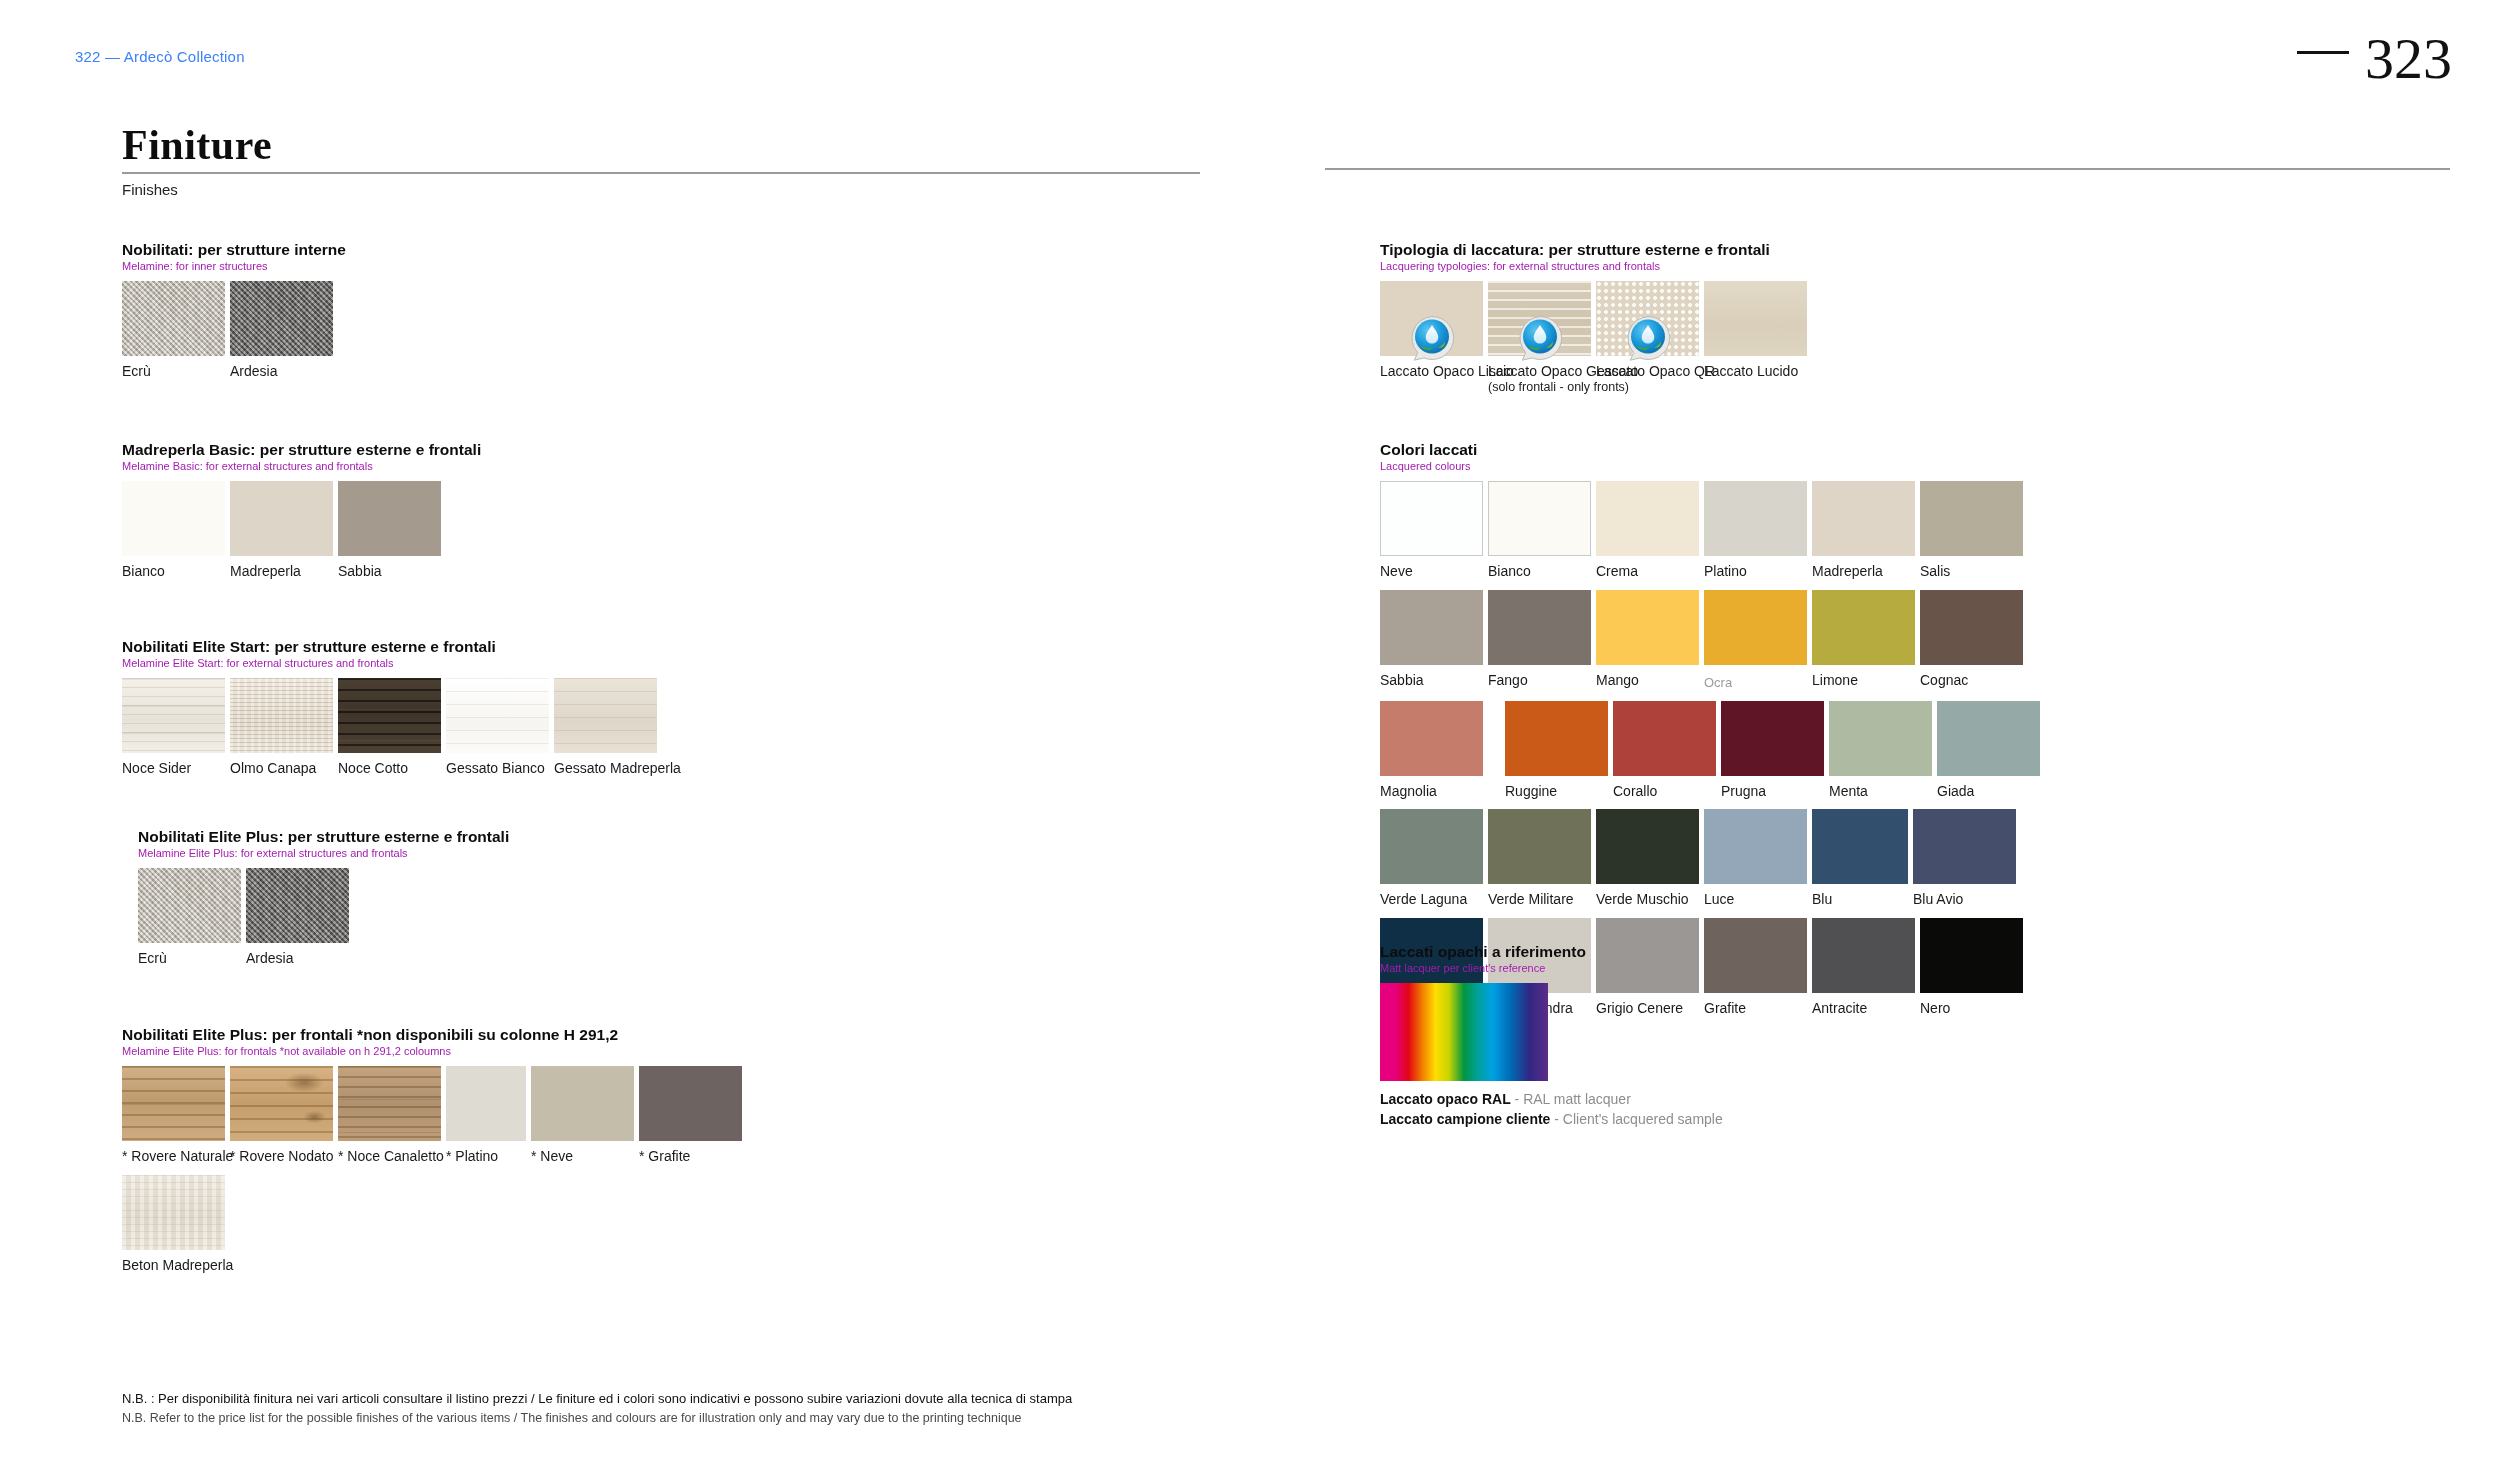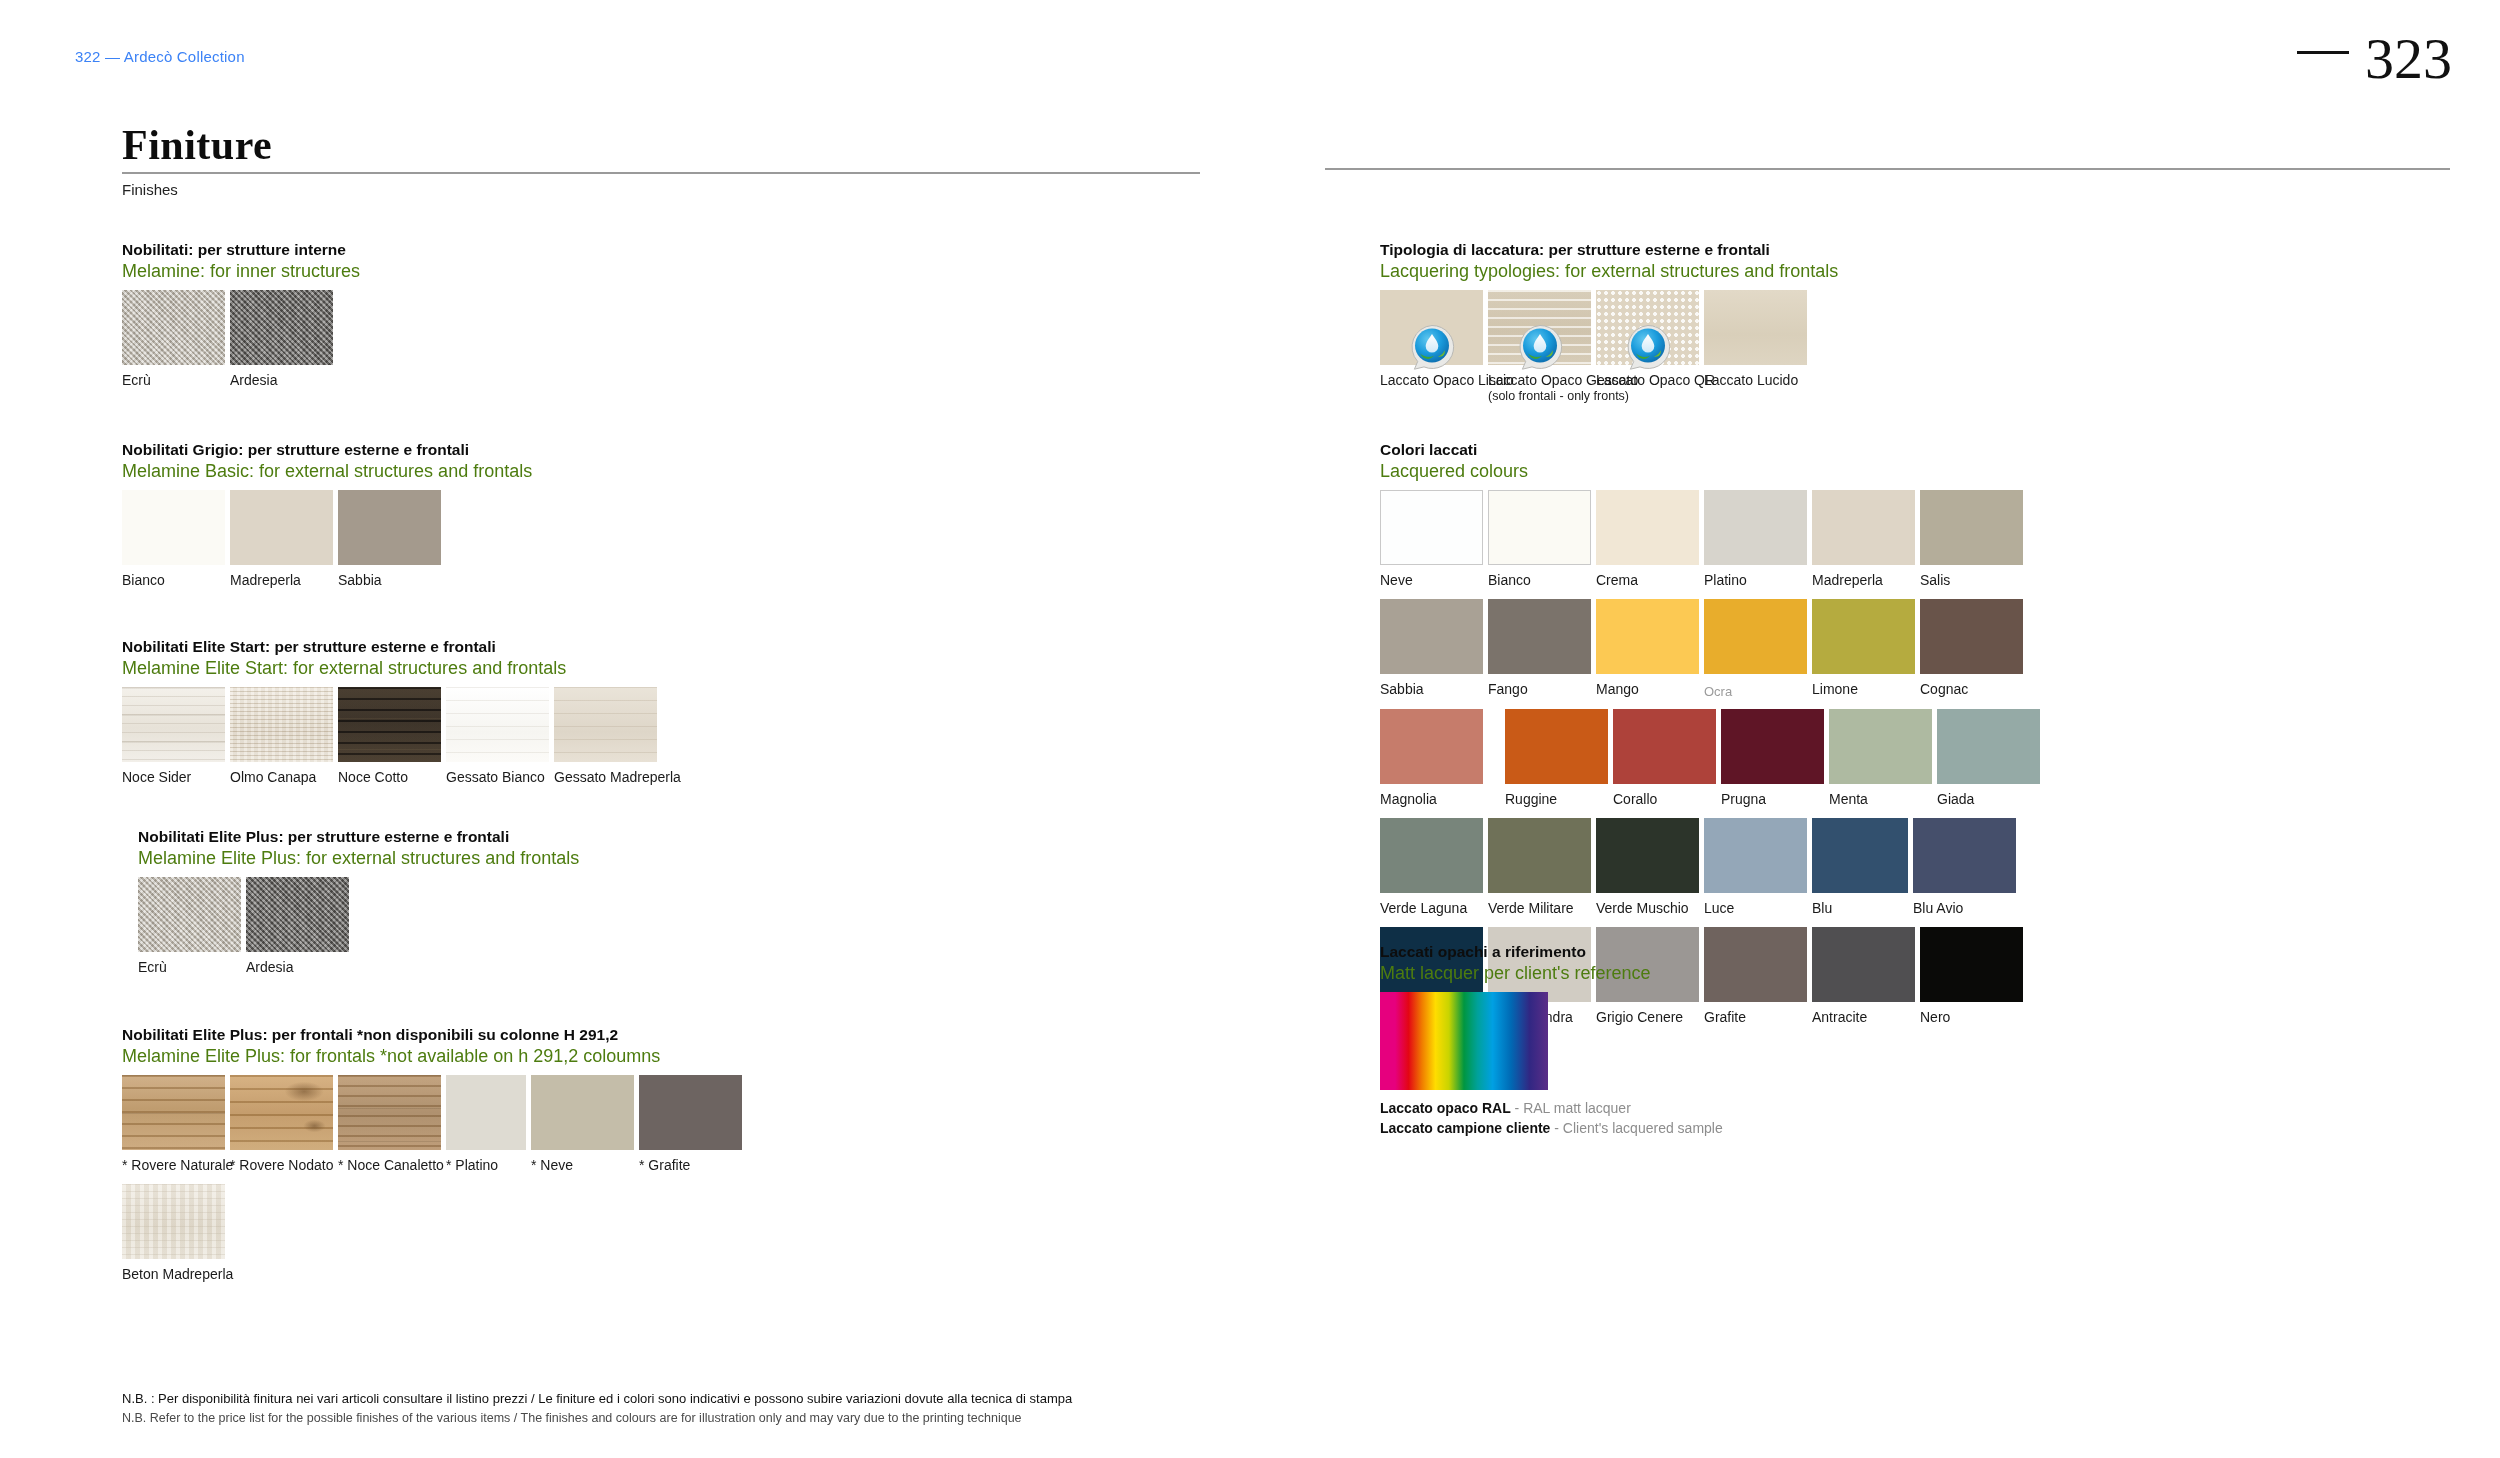--- a/index.html
+++ b/index.html
@@ -50,21 +50,21 @@
 
   
   .sec{position:absolute;}
   .sec-head{margin-bottom:7px;}
   .sec-title{
     font-size:15.5px;line-height:1.25;color:#0d0d0d;
   }
   .sec-title b{font-weight:700;}
   .sec-title .reg{font-weight:600;}
   .sec-sub{
-    font-size:18px;line-height:1.25;color:#4d7c0f;margin-top:1px;
+    font-size:11px;line-height:1.25;color:#a21caf;margin-top:1px;
   }
   .sec-title-plain{font-size:15.5px;font-weight:700;color:#0d0d0d;line-height:1.25;}
 
   
   .sw-row{display:flex;}
   .sw{position:relative;}
   .sw-box{
     width:100%;
     background-repeat:repeat;
     background-size:auto;
@@ -237,21 +237,21 @@
             <div class="sw-label">Ecrù</div>
           </div>
           <div class="sw" style="width: 103px;">
             <div class="sw-box tex-herring-dark" style="height: 75px;"></div>
             <div class="sw-label">Ardesia</div>
           </div>
         </div>
       </div>
       <div class="sec" style="top: 200px; left: 0px;">
         <div class="sec-head">
-          <div class="sec-title"><b>Nobilitati Grigio:</b><span class="reg"> per strutture esterne e frontali</span></div>
+          <div class="sec-title"><b>Madreperla Basic:</b><span class="reg"> per strutture esterne e frontali</span></div>
           <div class="sec-sub">Melamine Basic: for external structures and frontals</div>
         </div>
         <div class="sw-row" style="gap: 5px;">
           <div class="sw" style="width: 103px;">
             <div class="sw-box " style="height: 75px; background: rgb(251, 250, 245);"></div>
             <div class="sw-label">Bianco</div>
           </div>
           <div class="sw" style="width: 103px;">
             <div class="sw-box " style="height: 75px; background: rgb(221, 213, 199);"></div>
             <div class="sw-label">Madreperla</div>

